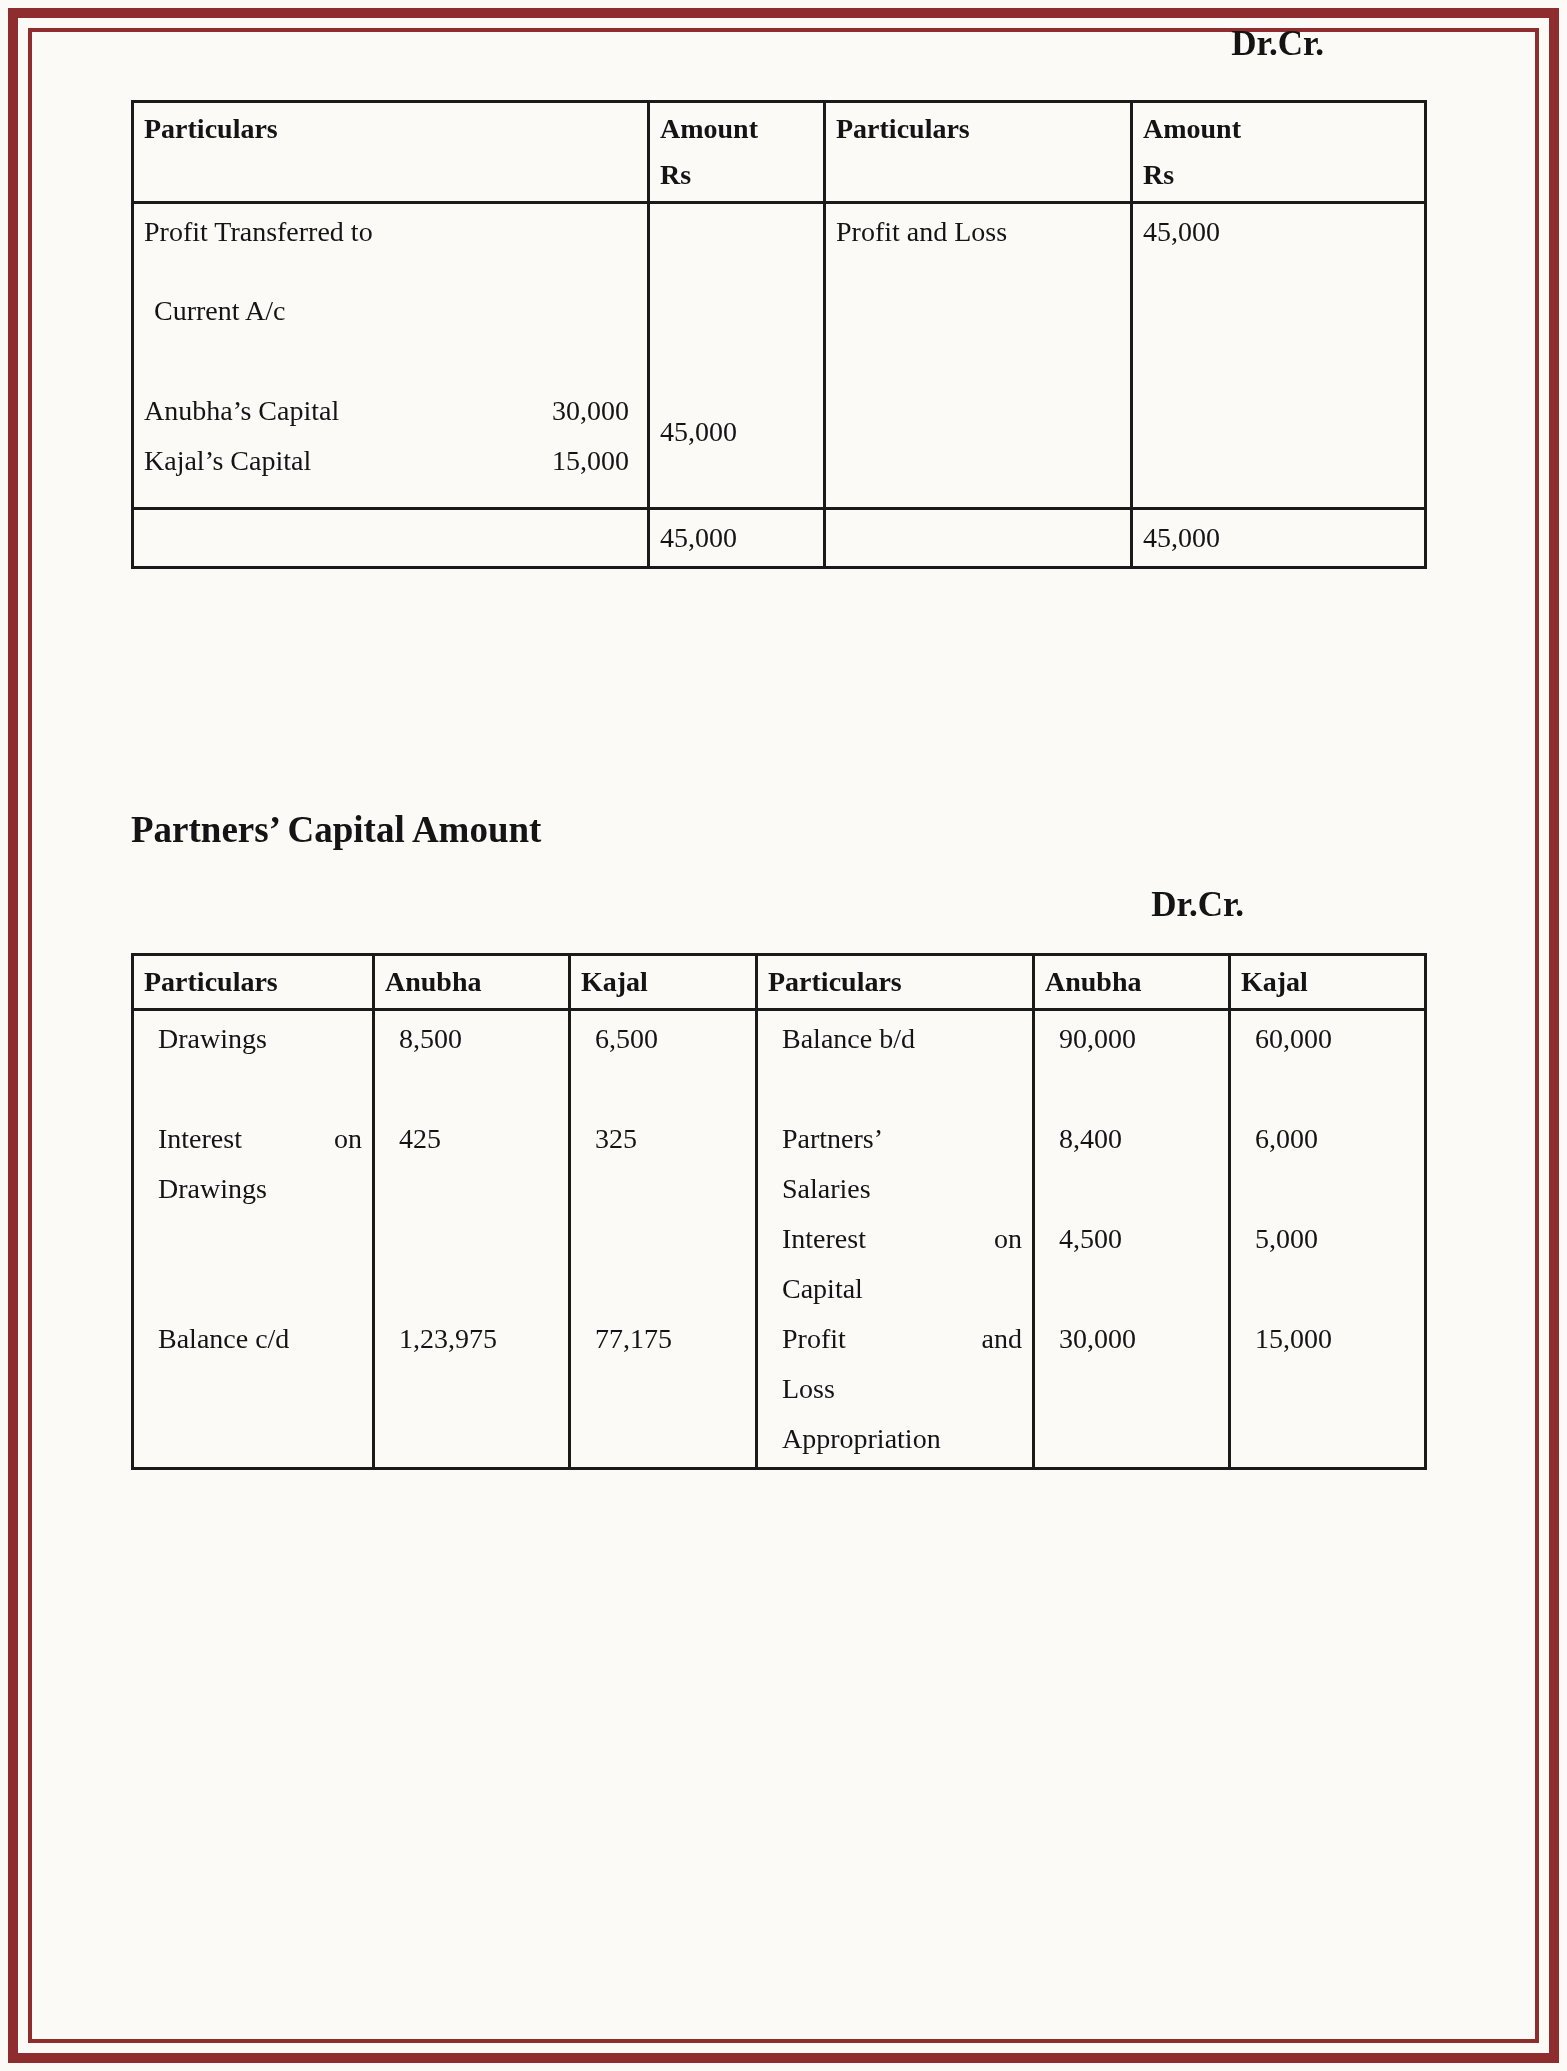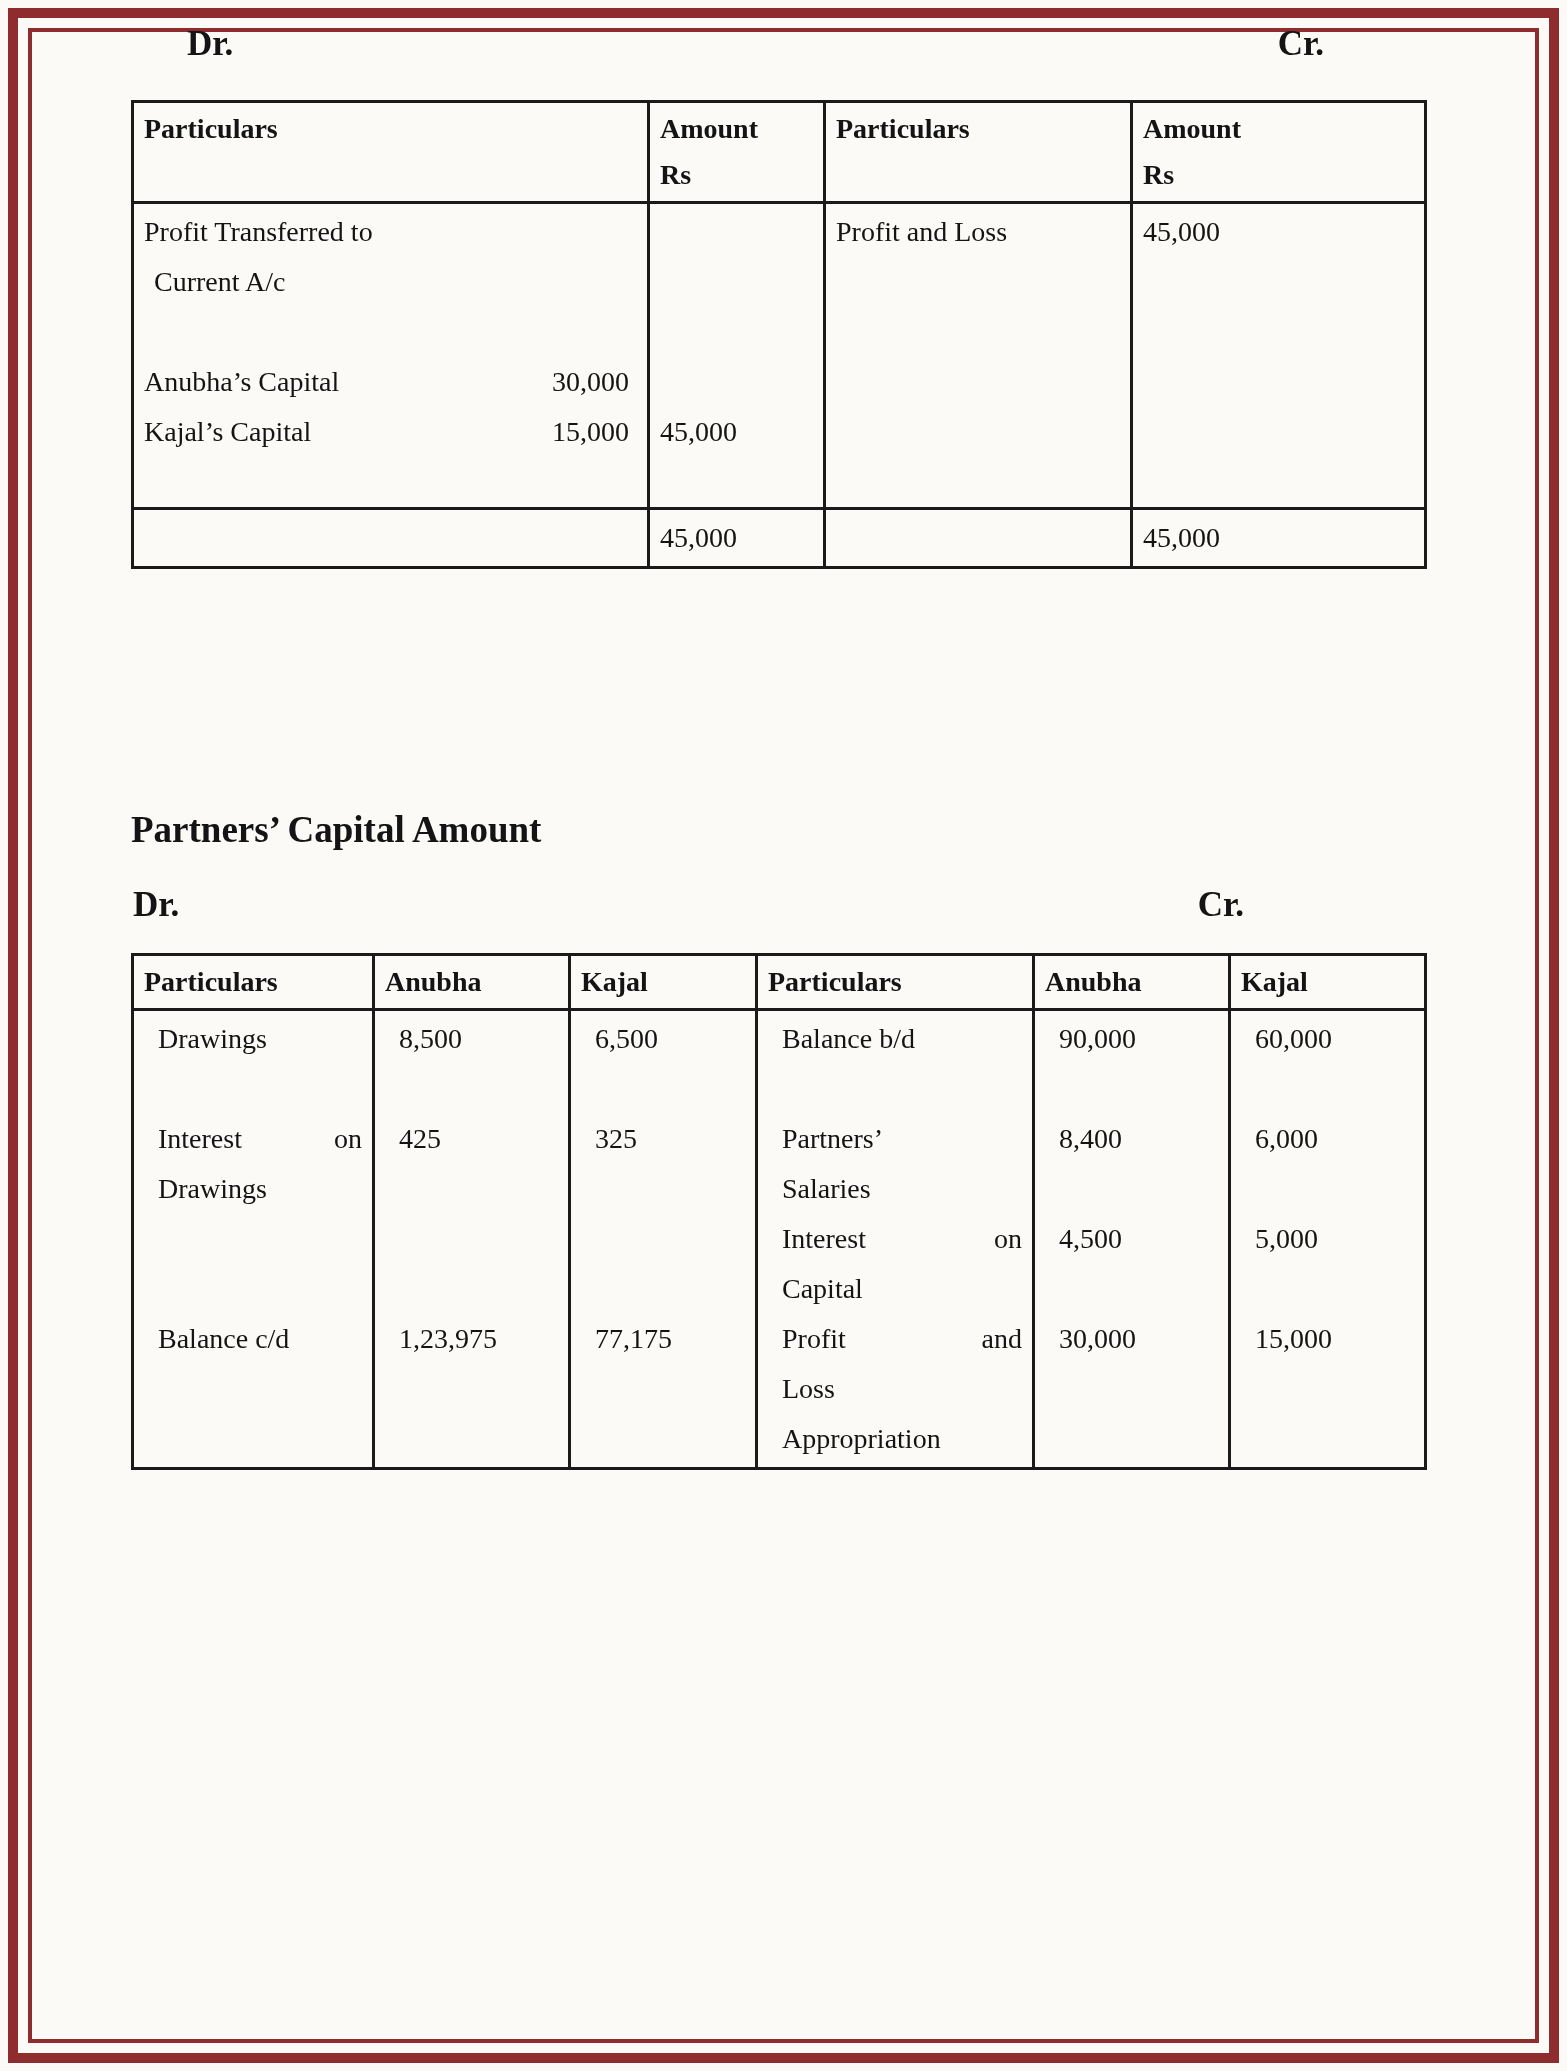--- a/index.html
+++ b/index.html
@@ -24,21 +24,21 @@
   }
   .content {
     position: absolute; left: 131px; top: 0;
     width: 1293px;
   }
   .acct-title {
     font-weight: bold; font-size: 37px; line-height: 46px;
   }
   .acct-title.centered { text-align: center; }
   .drcr {
-    display: flex; justify-content: space-between;
+    display: flex; justify-content: flex-end;
     font-weight: bold; font-size: 35px; line-height: 44px;
   }
   .drcr.r1 { margin-top: 22px; padding-left: 56px; padding-right: 100px; }
   .drcr.r2 { margin-top: 30px; padding-left: 2px; padding-right: 180px; }
   .title1 { margin-top: 210px; }
   .title2 { margin-top: 238px; }
   table.acct {
     border-collapse: collapse; width: 100%;
     table-layout: fixed; font-size: 28px;
   }
@@ -47,21 +47,21 @@
   table.acct td {
     border: 3px solid #1a1a1a;
     vertical-align: top;
     padding: 3px 10px;
     overflow: hidden;
   }
   .line { line-height: 50px; min-height: 50px; white-space: nowrap; }
   .hline { line-height: 46px; min-height: 46px; font-weight: bold; white-space: nowrap; }
   .split { display: flex; justify-content: space-between; }
   .t1 .split { padding-right: 8px; }
-  .indent { padding-left: 10px; }
+  .indent { padding-left: 10px; margin-top: 29px; }
   .t1 tr.body td { height: 306px; }
   .t2 tr.body td { height: 456px; padding-left: 24px; }
   tr.total td { height: 56px; }
 </style>
 </head>
 <body>
 
 <div class="frame-outer"></div>
 <div class="frame-inner"></div>
 

